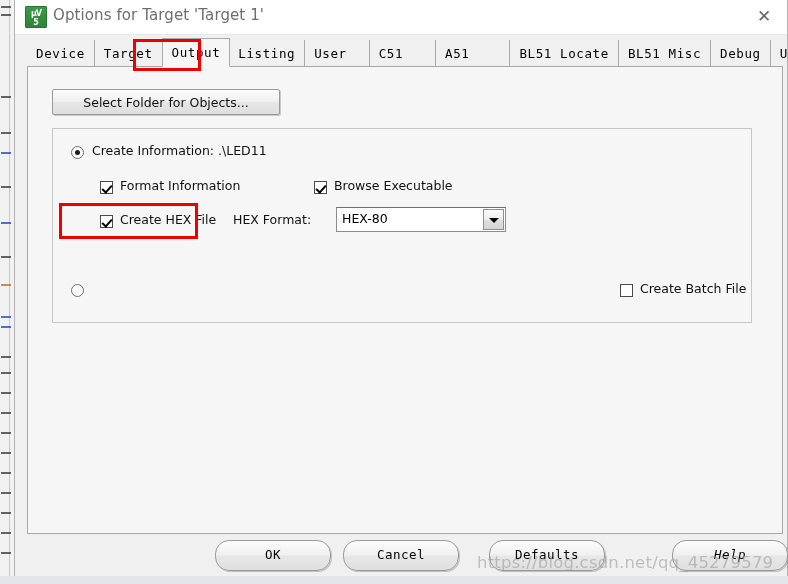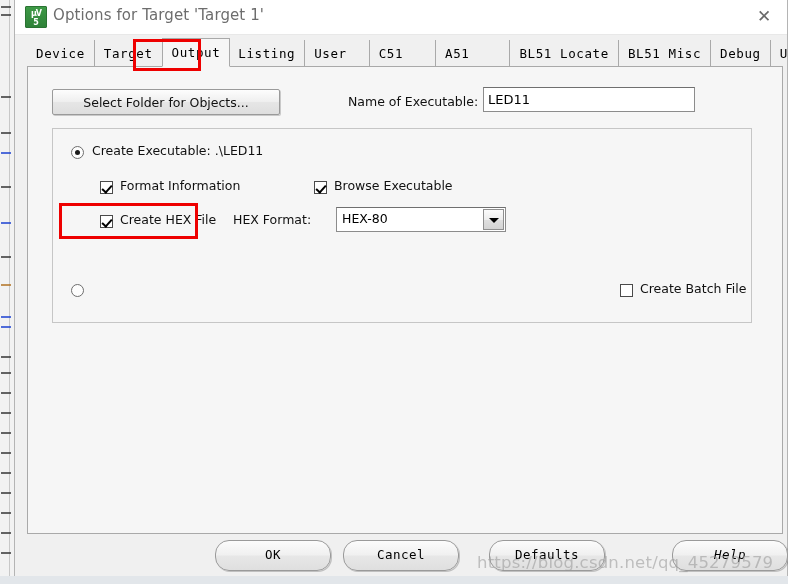--- a/index.html
+++ b/index.html
@@ -358,28 +358,26 @@
   </div>
 
   <div id="tabstrip">
     <span class="tab">Device</span><span class="tab">Target</span><span class="tab active">Output</span><span class="tab">Listing</span><span class="tab" style="padding:0 22px 0 9px;">User</span><span class="tab" style="padding:0 32px 0 9px;">C51</span><span class="tab" style="padding:0 40px 0 9px;">A51</span><span class="tab">BL51 Locate</span><span class="tab">BL51 Misc</span><span class="tab">Debug</span><span class="tab">Utilities</span>
   </div>
 
   <div id="panel">
 
     <div id="select-folder-btn">Select Folder for Objects...</div>
 
-    <div id="exe-label">Name of Executable:</div>
-
-    <input id="exe-input" type="text" value="LED11" style="">
+
 
     <div id="groupbox">
 
       <div class="radio checked" style="left:18px; top:17px;"></div>
-      <div class="ctl-label" style="left:39px; top:14px;">Create Executable:  .\LED11</div>
+      <div class="ctl-label" style="left:39px; top:14px;">Create Information:  .\LED11</div>
 
       <div class="cb checked" style="left:47px; top:52px;"></div>
       <div class="ctl-label" style="left:67px; top:49px;">Format Information</div>
 
       <div class="cb checked" style="left:261px; top:52px;"></div>
       <div class="ctl-label" style="left:281px; top:49px;">Browse Executable</div>
 
       <div class="cb checked" style="left:47px; top:86px;"></div>
       <div class="ctl-label" style="left:67px; top:83px;">Create HEX File</div>
 

